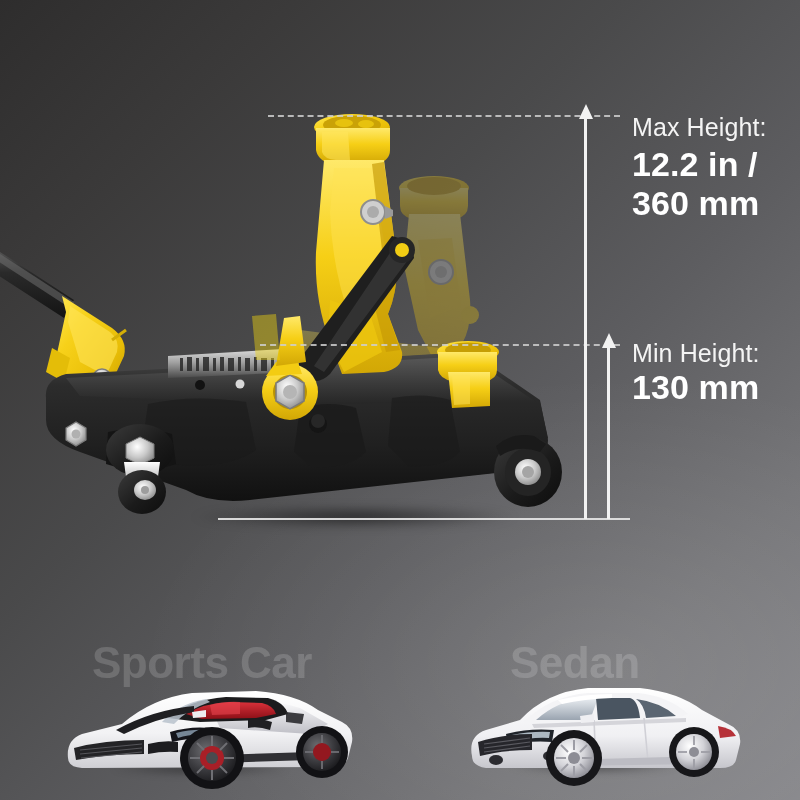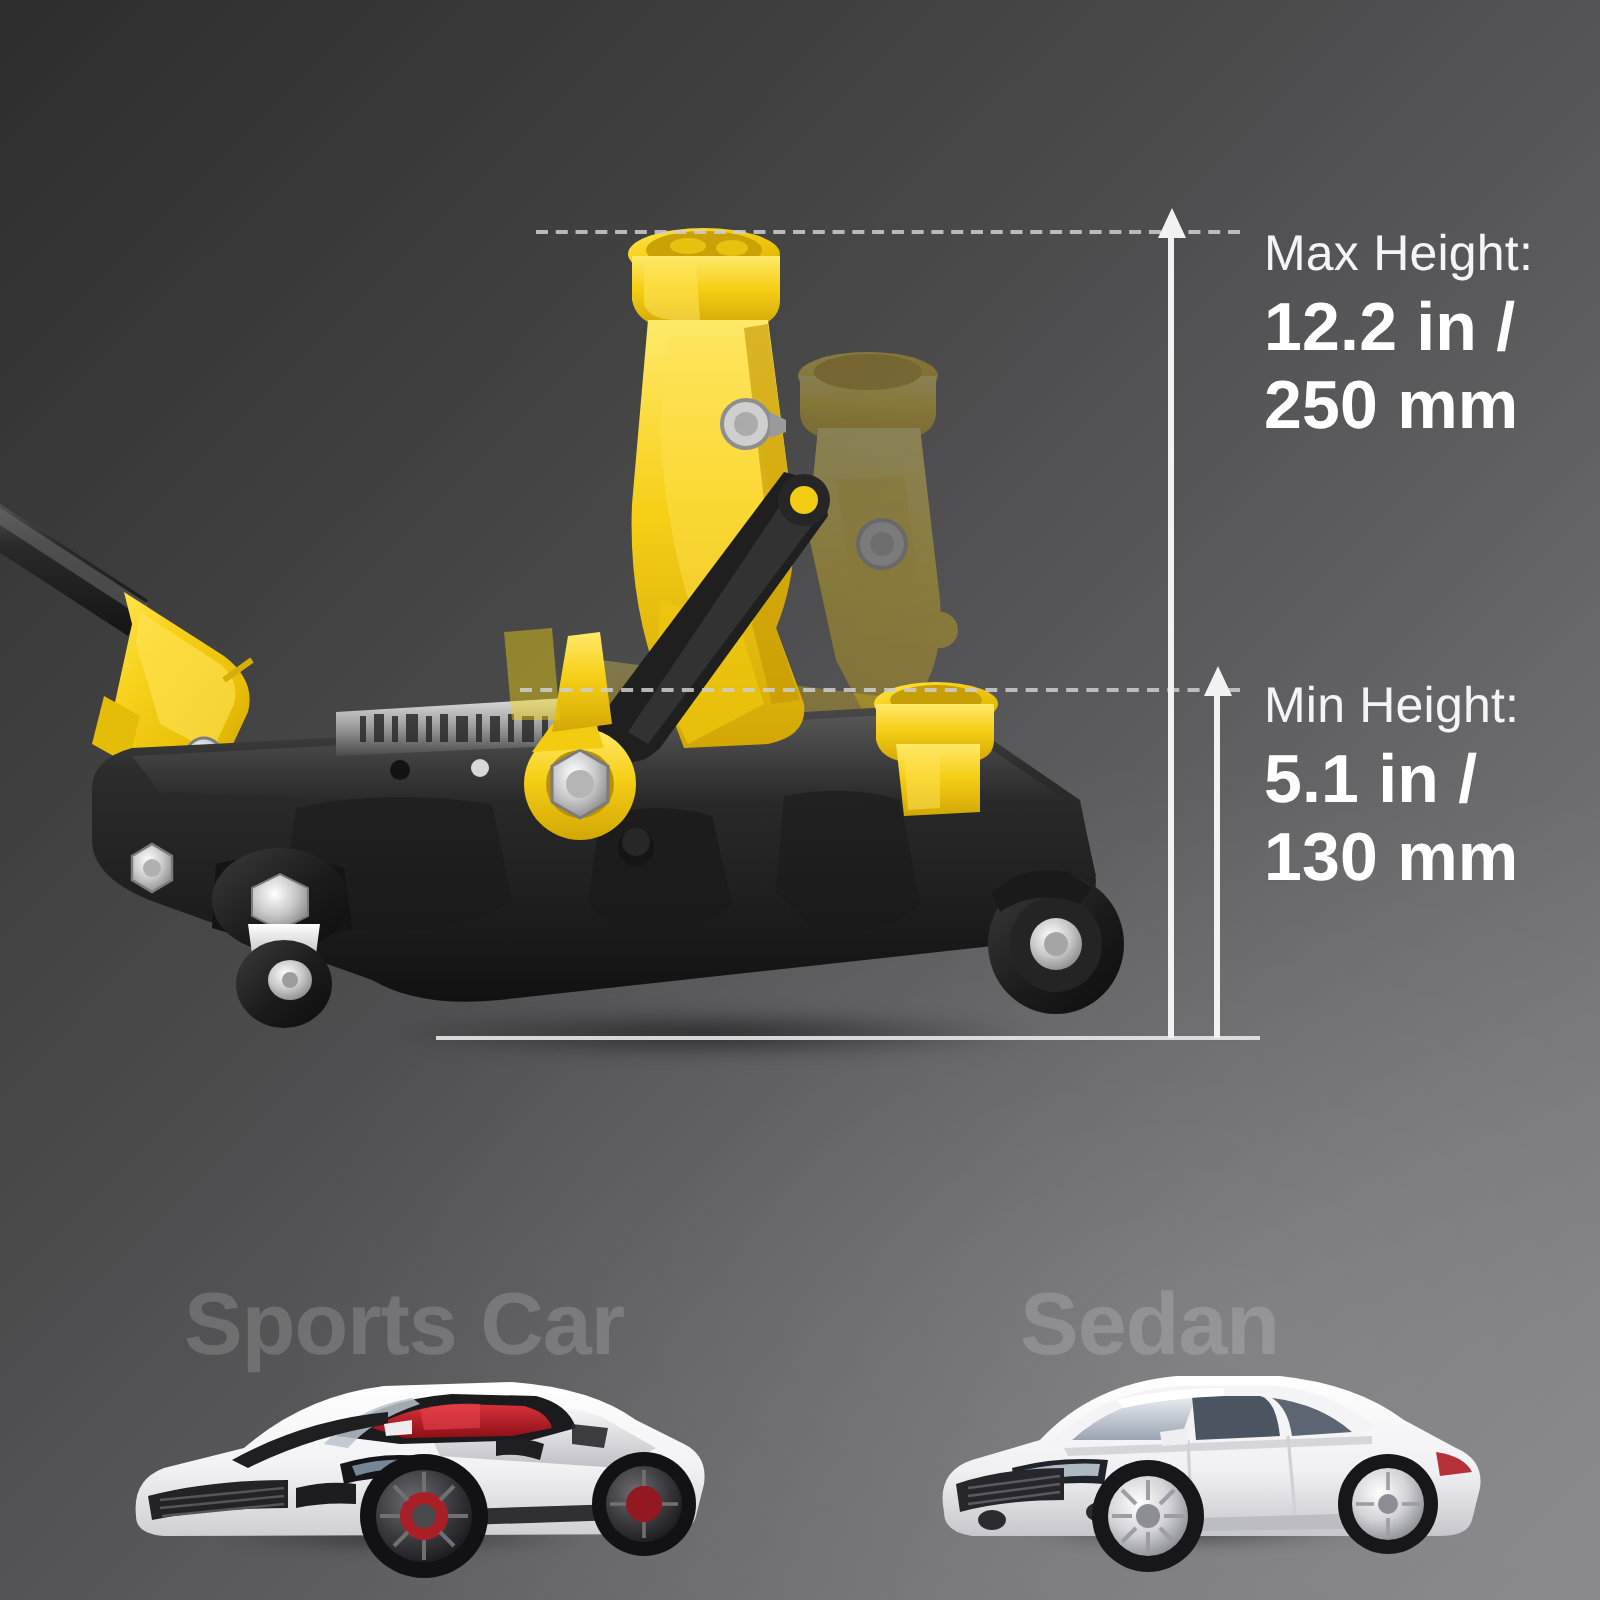--- a/index.html
+++ b/index.html
@@ -259,26 +259,25 @@
   <div class="dash" style="left:268px;top:115px;width:352px;"></div>
   <div class="dash" style="left:260px;top:344px;width:360px;"></div>
   <div class="ground" style="left:218px;top:518px;width:412px;"></div>
 
   <div class="arrow" style="left:584px;top:117px;height:402px;"></div>
   <div class="arrow" style="left:607px;top:346px;height:173px;"></div>
 
   <div class="callout" style="left:632px;top:112px;">
     <div class="lead">Max Height:</div>
     <div class="val">12.2 in /</div>
-    <div class="val" style="margin-top:0;">250 mm</div>
+    <div class="val" style="margin-top:0;">360 mm</div>
   </div>
 
   <div class="callout" style="left:632px;top:338px;">
     <div class="lead">Min Height:</div>
-    <div class="val">5.1 in /</div>
     <div class="val" style="margin-top:0;">130 mm</div>
   </div>
 
   <div class="carlabel" style="left:92px;top:638px;">Sports Car</div>
   <div class="carlabel" style="left:510px;top:638px;">Sedan</div>
 
   <div class="carshadow" style="left:70px;top:758px;width:260px;"></div>
   <div class="carshadow" style="left:470px;top:756px;width:250px;"></div>
 
   <svg width="300" height="120" viewBox="0 0 300 120" style="position:absolute;left:60px;top:672px;">

